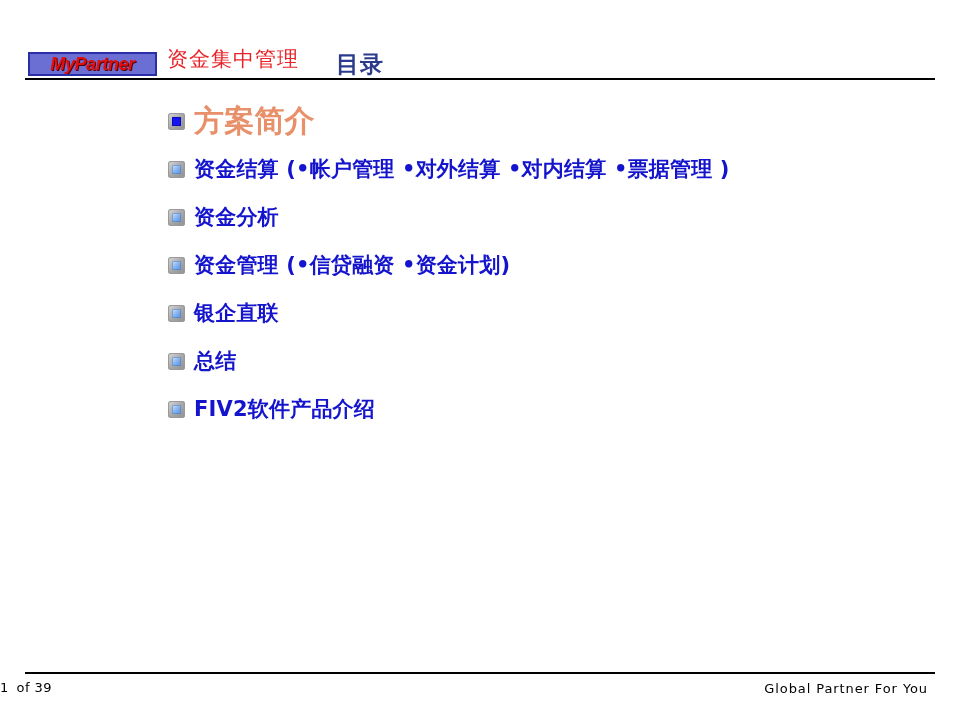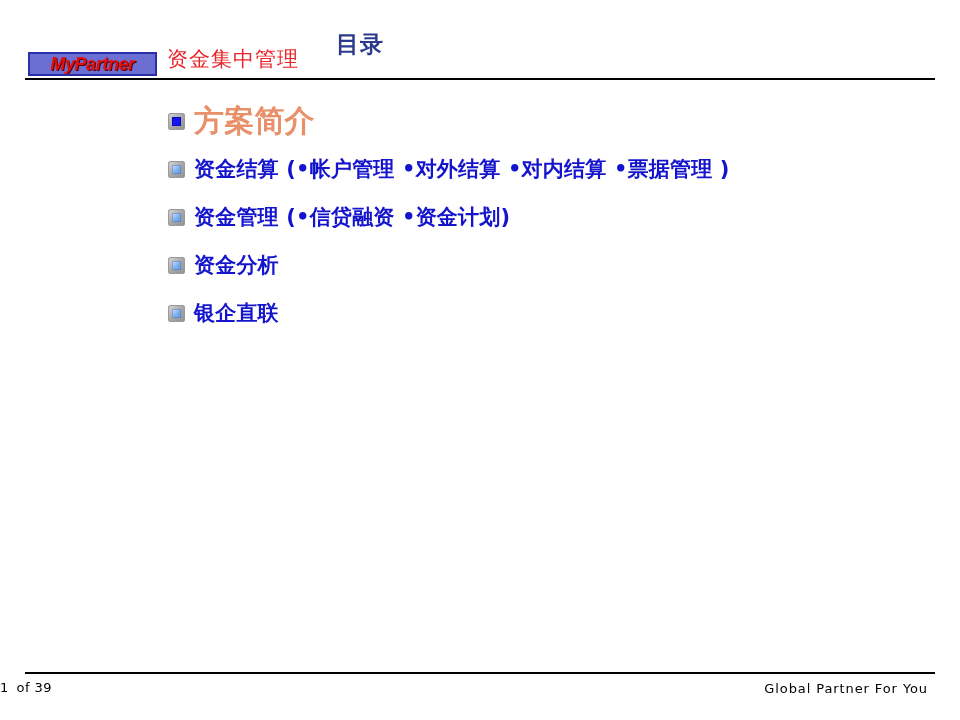--- a/index.html
+++ b/index.html
@@ -66,21 +66,21 @@
     font-weight: normal;
     font-size: 21px;
     color: #e8252a;
     letter-spacing: 1px;
     white-space: nowrap;
     line-height: 1.2;
   }
   .header-title {
     position: absolute;
     left: 336px;
-    top: 31px;
+    top: 51px;
     font-family: "DejaVu Sans", "Liberation Sans", sans-serif;
     font-weight: bold;
     font-size: 23px;
     color: #2b3a8c;
     letter-spacing: 1px;
     white-space: nowrap;
     line-height: 1.2;
   }
   .header-rule {
     position: absolute;
@@ -209,38 +209,50 @@
       <span class="bullet">
           <span class="core"></span>
         </span>
       <span class="toc-label">资金结算 (•帐户管理 •对外结算 •对内结算 •票据管理 )</span>
     </div>
 
     <div class="toc-item">
       <span class="bullet">
           <span class="core"></span>
         </span>
+      <span class="toc-label">资金分析</span>
+    </div>
+
+    <div class="toc-item">
+      <span class="bullet">
+          <span class="core"></span>
+        </span>
       <span class="toc-label">资金管理 (•信贷融资 •资金计划)</span>
     </div>
 
     <div class="toc-item">
       <span class="bullet">
           <span class="core"></span>
         </span>
-      <span class="toc-label">资金分析</span>
-    </div>
-
-    <div class="toc-item">
-      <span class="bullet">
-          <span class="core"></span>
-        </span>
       <span class="toc-label">银企直联</span>
     </div>
 
-
+    <div class="toc-item">
+      <span class="bullet">
+          <span class="core"></span>
+        </span>
+      <span class="toc-label">总结</span>
+    </div>
+
+    <div class="toc-item">
+      <span class="bullet">
+          <span class="core"></span>
+        </span>
+      <span class="toc-label">FIV2软件产品介绍</span>
+    </div>
 
   </div>
 
   <div class="footer-rule"></div>
 
   <div class="footer-page">
     <span class="num">1</span>
     <span>of</span>
     <span>39</span>
   </div>

